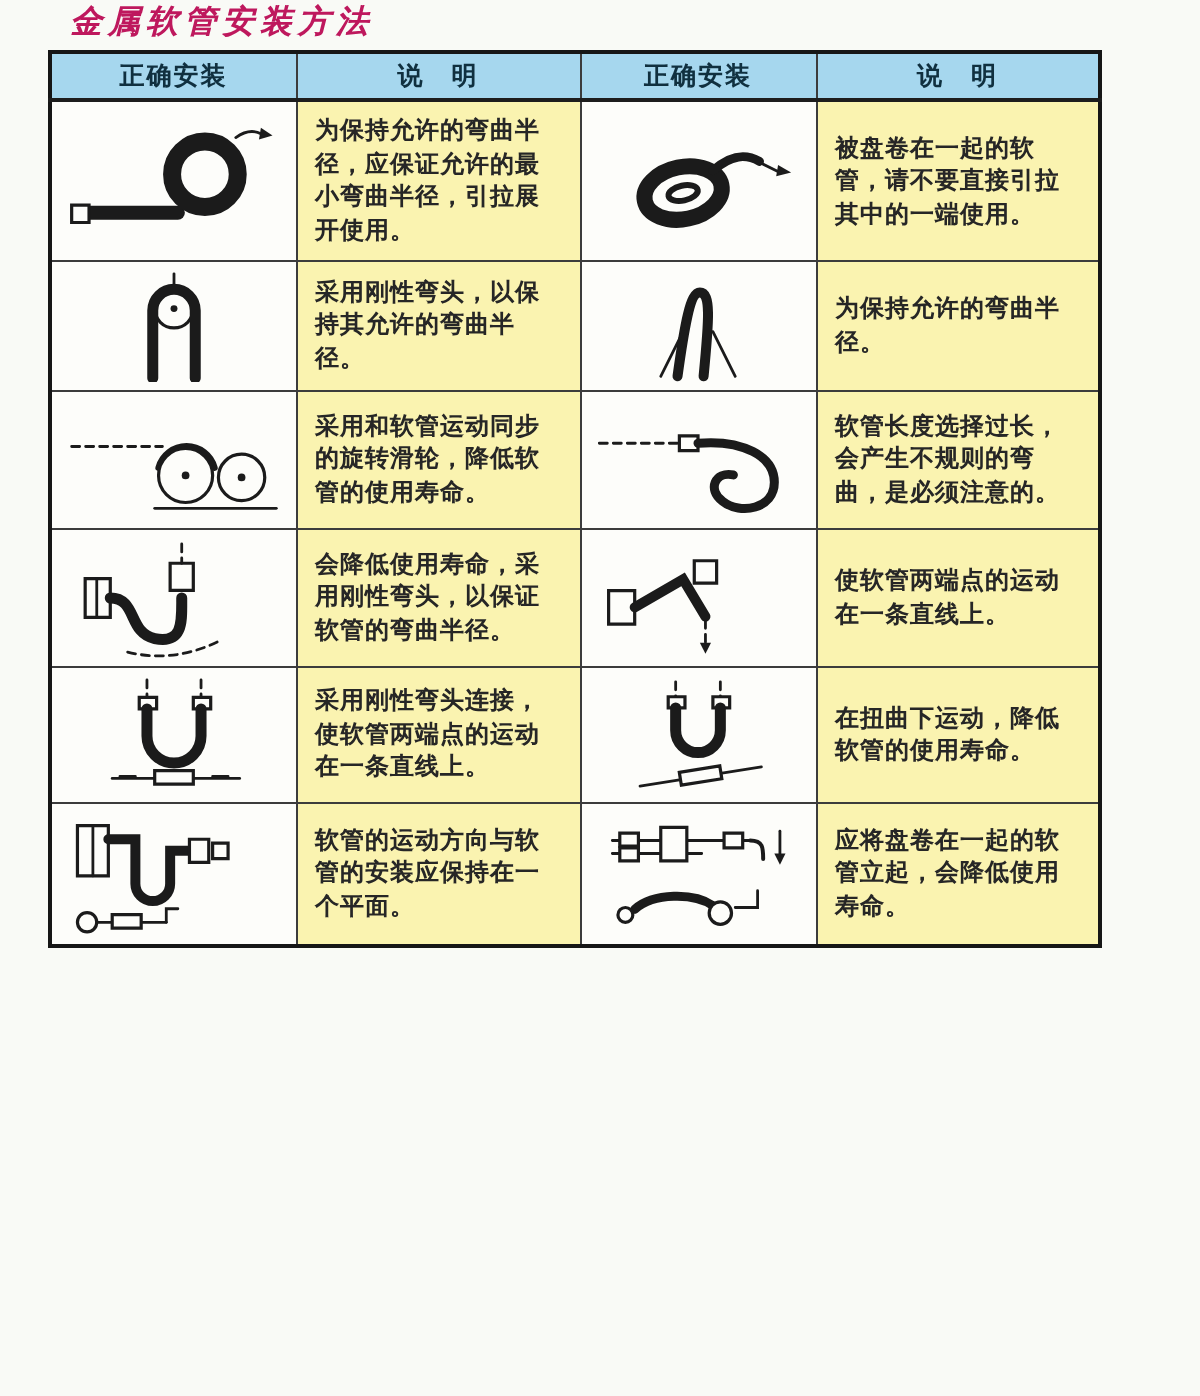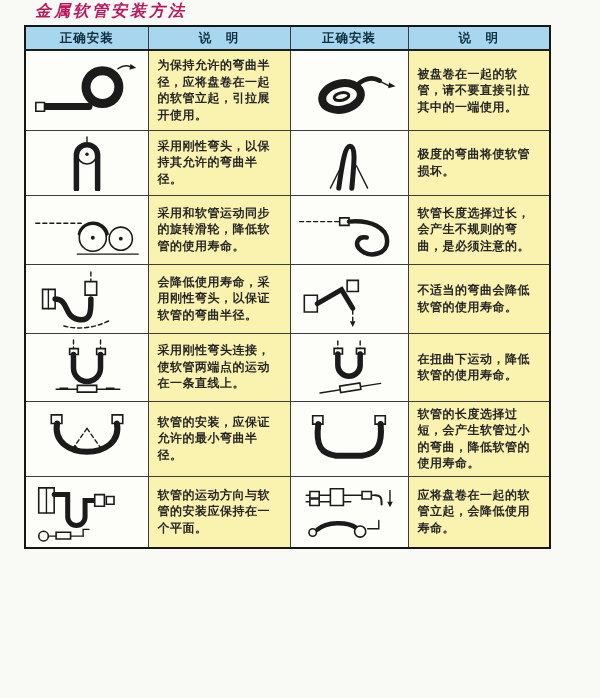--- a/index.html
+++ b/index.html
@@ -76,21 +76,21 @@
   <tr style="height:80px">
     <td class="img">
       <svg class="draw" width="112" height="66" viewBox="0 0 116 66">
         <path class="s" d="M10,50 H60" stroke-width="7"></path>
         <rect class="box" x="5" y="46" width="9" height="9"></rect>
         <circle class="s" cx="74" cy="30" r="17" stroke-width="9"></circle>
         <path class="s thin" d="M90,11 q7,-5 13,-2"></path>
         <path class="dot" d="M103,6 l6,4 -7,2 z"></path>
       </svg>
     </td>
-    <td class="desc">为保持允许的弯曲半径，应将盘卷在一起的软管立起，引拉展开使用。</td>
+    <td class="desc">为保持允许的弯曲半径，应保证允许的最小弯曲半径，引拉展开使用。</td>
     <td class="img">
       <svg class="draw" width="108" height="66" viewBox="0 0 116 66">
         <ellipse class="s" cx="50" cy="40" rx="21" ry="14" stroke-width="8" transform="rotate(-12 50 40)"></ellipse>
         <ellipse class="s" cx="50" cy="40" rx="8" ry="4" stroke-width="3" transform="rotate(-12 50 40)"></ellipse>
         <path class="s" d="M66,28 C76,19 84,19 91,23" stroke-width="4.5"></path>
         <path class="s thin" d="M92,24 L102,29"></path>
         <path class="dot" d="M101,25 l7,4 -8,2 z"></path>
       </svg>
     </td>
     <td class="desc">被盘卷在一起的软管，请不要直接引拉其中的一端使用。</td>
@@ -106,21 +106,21 @@
       </svg>
     </td>
     <td class="desc">采用刚性弯头，以保持其允许的弯曲半径。</td>
     <td class="img">
       <svg class="draw" width="108" height="56" viewBox="0 0 116 56">
         <path class="s" d="M47,55 C51,26 54,10 59,10 C65,10 64,24 61,55" stroke-width="5"></path>
         <path class="s thin" d="M38,55 L50,31"></path>
         <path class="s thin" d="M78,55 L66,31"></path>
       </svg>
     </td>
-    <td class="desc">极度的弯曲将使软管损坏。</td>
+    <td class="desc">为保持允许的弯曲半径。</td>
   </tr>
 
   <tr style="height:69px">
     <td class="img">
       <svg class="draw" width="112" height="58" viewBox="0 0 116 58">
         <path class="s thin dash" d="M5,22 H52"></path>
         <path class="s" d="M50,33 A15,15 0 0 1 79,33" stroke-width="3.2"></path>
         <circle class="box" cx="64" cy="37" r="14"></circle>
         <circle class="dot" cx="64" cy="37" r="2"></circle>
         <circle class="box" cx="93" cy="38" r="12"></circle>
@@ -153,21 +153,21 @@
     <td class="desc">会降低使用寿命，采用刚性弯头，以保证软管的弯曲半径。</td>
     <td class="img">
       <svg class="draw" width="108" height="60" viewBox="0 0 116 60">
         <rect class="box" x="10" y="26" width="14" height="18"></rect>
         <path class="s" d="M24,35 L50,20 L62,40" stroke-width="5" stroke-linejoin="miter"></path>
         <rect class="box" x="56" y="10" width="12" height="12"></rect>
         <path class="s thin dash" d="M62,42 V55"></path>
         <path class="dot" d="M59,54 l3,6 3,-6 z"></path>
       </svg>
     </td>
-    <td class="desc">不适当的弯曲会降低软管的使用寿命。</td>
+    <td class="desc">使软管两端点的运动在一条直线上。</td>
   </tr>
 
 
   <tr style="height:68px">
     <td class="img">
       <svg class="draw" width="112" height="58" viewBox="0 0 116 58">
         <path class="s thin dash" d="M44,1 V10 M72,1 V10"></path>
         <rect class="box" x="40" y="10" width="9" height="6"></rect>
         <rect class="box" x="68" y="10" width="9" height="6"></rect>
         <path class="s hose" d="M44,16 V30 A14,14 0 0 0 72,30 V16"></path>
@@ -186,41 +186,20 @@
         <g transform="rotate(-9 58 49)">
           <path class="s thin" d="M26,52 H92"></path>
           <rect class="box" x="48" y="48" width="22" height="7"></rect>
         </g>
       </svg>
     </td>
     <td class="desc">在扭曲下运动，降低软管的使用寿命。</td>
   </tr>
 
 
-  <tr style="height:68px">
-    <td class="img">
-      <svg class="draw" width="112" height="58" viewBox="0 0 116 58">
-        <rect class="box" x="21" y="4" width="11" height="9"></rect>
-        <rect class="box" x="84" y="4" width="11" height="9"></rect>
-        <path class="s" d="M27,13 C20,52 96,52 89,13" stroke-width="6"></path>
-        <path class="s thin dash" d="M58,18 L44,38"></path>
-        <path class="dot" d="M46,35 l-3,5 6,-1 z"></path>
-        <path class="s thin dash" d="M58,18 L72,38"></path>
-      </svg>
-    </td>
-    <td class="desc">软管的安装，应保证允许的最小弯曲半径。</td>
-    <td class="img">
-      <svg class="draw" width="108" height="58" viewBox="0 0 116 58">
-        <rect class="box" x="19" y="4" width="11" height="9"></rect>
-        <rect class="box" x="86" y="4" width="11" height="9"></rect>
-        <path class="s" d="M25,13 C22,36 28,45 44,47 L72,47 C88,45 94,36 92,13" stroke-width="6"></path>
-      </svg>
-    </td>
-    <td class="desc">软管的长度选择过短，会产生软管过小的弯曲，降低软管的使用寿命。</td>
-  </tr>
 
   <tr style="height:62px">
     <td class="img">
       <svg class="draw" width="112" height="66" viewBox="0 0 116 66">
         <rect class="box" x="8" y="8" width="16" height="26"></rect>
         <path class="s thin" d="M16,8 V34"></path>
         <path class="s" d="M24,15 H38 V38 A9,9 0 0 0 56,38 V21 H66" stroke-width="5"></path>
         <rect class="box" x="66" y="15" width="10" height="12"></rect>
         <rect class="box" x="78" y="17" width="8" height="8"></rect>
         <circle class="box" cx="13" cy="58" r="5"></circle>

